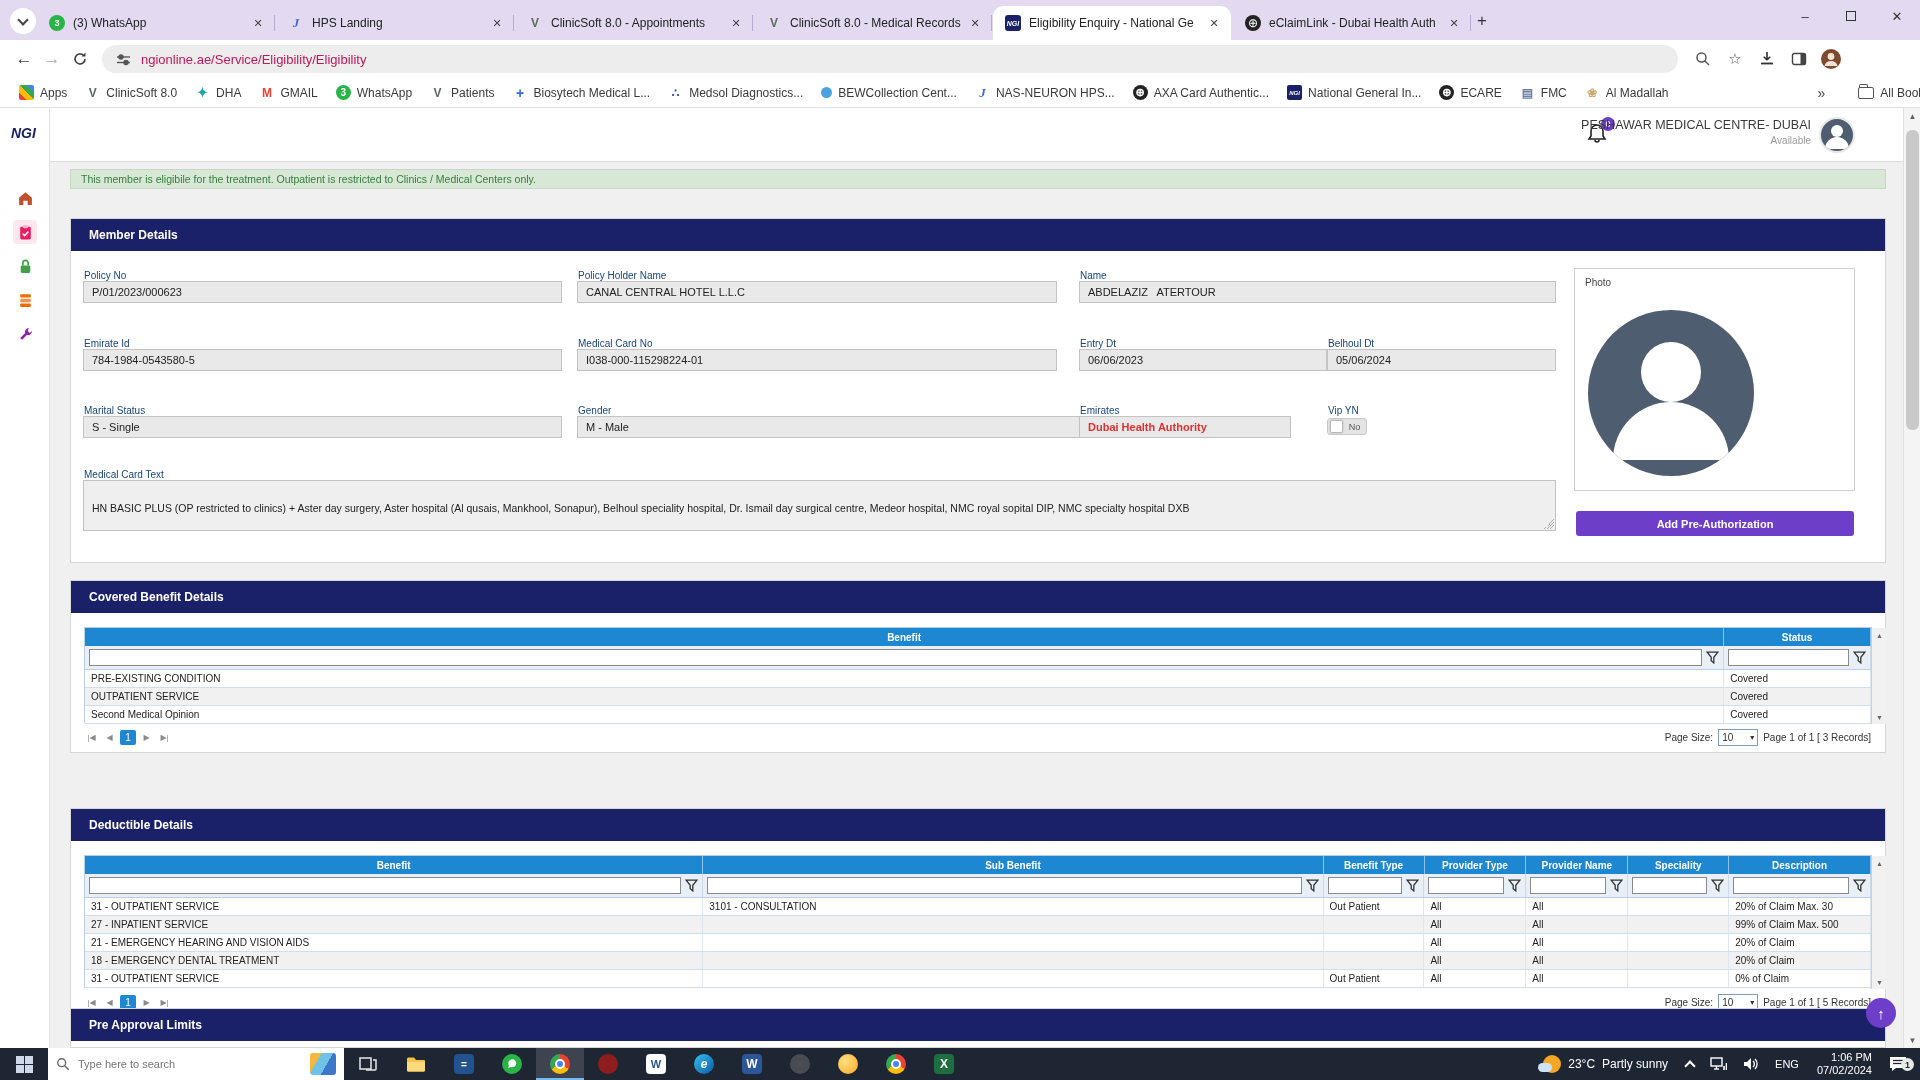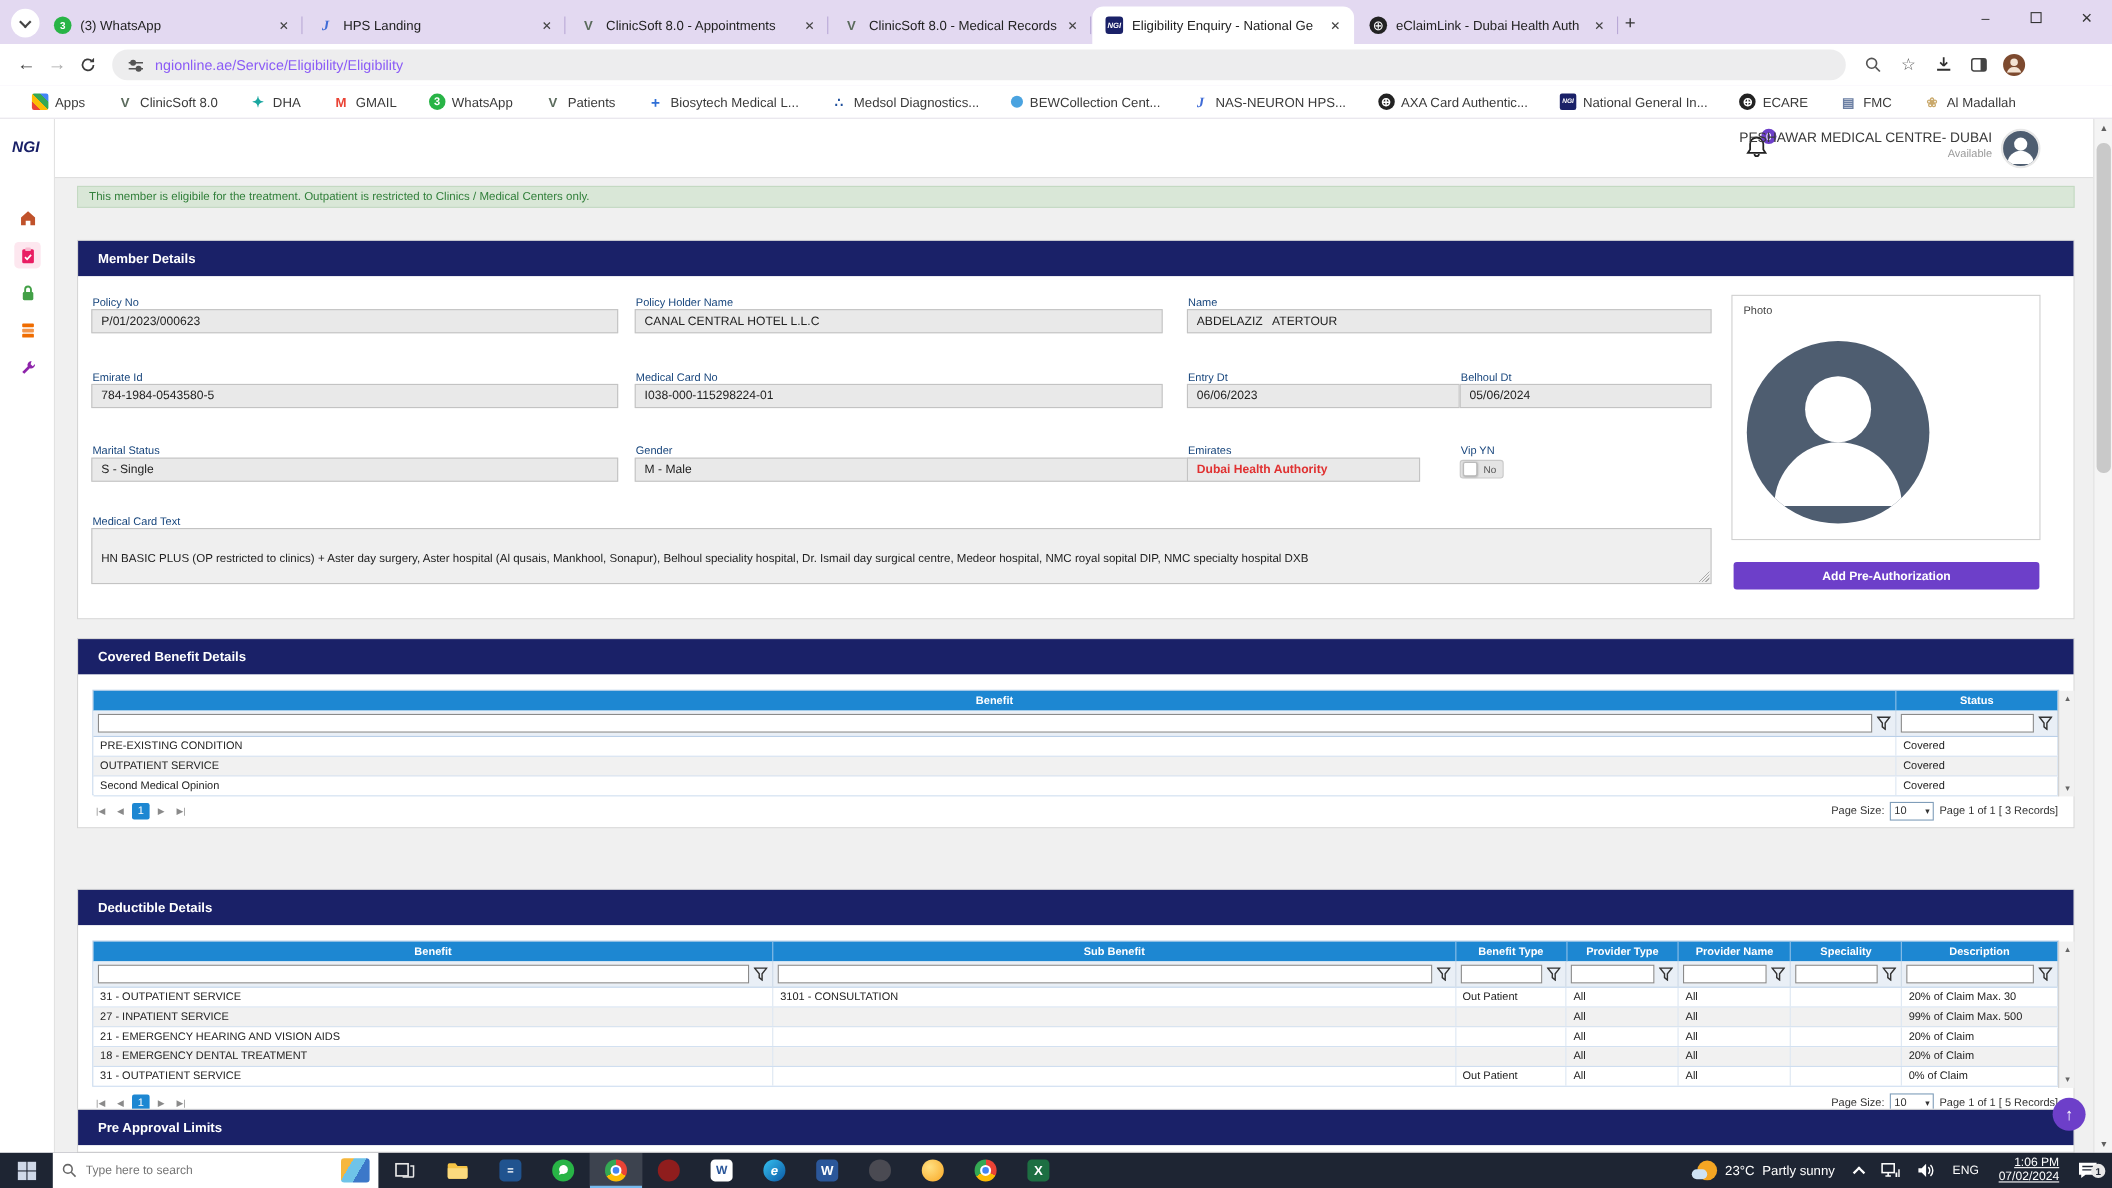--- a/index.html
+++ b/index.html
@@ -24,27 +24,27 @@
   .fav.globe { background:#222; }
   .fav.globe::before { content:"\2295"; color:#fff; font-size:12px; font-weight:normal; }
   #new-tab { position:absolute; left:1470px; top:9px; width:24px; height:24px; display:flex; align-items:center; justify-content:center; font-size:17px; color:#333; }
   .wctl { position:absolute; top:0; width:46px; height:32px; display:flex; align-items:center; justify-content:center; color:#333; font-size:13px; }
 
   
   #toolbar { position:absolute; top:40px; left:0; width:1920px; height:38px; background:#fff; display:flex; align-items:center; }
   .navbtn { width:28px; height:28px; display:flex; align-items:center; justify-content:center; font-size:17px; color:#3c3c3c; }
   .navbtn.dis { color:#aaa; }
   #urlbar { height:28px; width:1576px; margin-left:8px; background:#ededee; border-radius:14px; display:flex; align-items:center; padding:0 14px; }
-  #urlbar .url { font-size:13px; color:#8b5cf6; margin-left:10px; }
+  #urlbar .url { font-size:13px; color:#be185d; margin-left:10px; }
   .tico { width:22px; height:22px; display:flex; align-items:center; justify-content:center; }
   #toolbar-right { display:flex; align-items:center; gap:10px; margin-left:14px; }
   .star { font-size:15px; color:#555; }
 
   
-  #bookmarks { position:absolute; top:78px; left:0; width:1920px; height:30px; background:#fff; display:flex; align-items:center; padding-left:20px; font-size:12px; color:#3a3a3a; border-bottom:1px solid #e4e0ea;gap:11px; }
+  #bookmarks { position:absolute; top:78px; left:0; width:1920px; height:30px; background:#fff; display:flex; align-items:center; padding-left:10px; font-size:12px; color:#3a3a3a; border-bottom:1px solid #e4e0ea; }
   .bm { display:flex; align-items:center; gap:6px; padding:0 9px; height:22px; white-space:nowrap; }
   .bmi { width:15px; height:15px; flex:none; display:flex; align-items:center; justify-content:center; font-size:10px; font-weight:bold; border-radius:3px; color:#fff; }
   .bmi.grid { background:linear-gradient(45deg,#ea4335 25%,#fbbc05 25% 50%,#34a853 50% 75%,#4285f4 75%); border-radius:2px; }
   .bmi.v { color:#5b6b5d; font-size:12px; }
   .bmi.dha { color:#1aa7a0; font-size:13px; }
   .bmi.gm { color:#ea4335; font-size:12px; }
   .bmi.wa { background:#28b446; border-radius:50%; }
   .bmi.plus { color:#2f6fd6; font-size:14px; }
   .bmi.dots { color:#1f4f9c; font-size:12px; }
   .bmi.drop { background:#4aa3e0; border-radius:50%; width:11px; height:11px; }
@@ -142,21 +142,21 @@
   .chrome { width:20px; height:20px; border-radius:50%; background:conic-gradient(#ea4335 0 33%, #fbbc05 33% 66%, #34a853 66% 100%); position:relative; }
   .chrome::after { content:""; position:absolute; left:5px; top:5px; width:10px; height:10px; border-radius:50%; background:#4285f4; border:2px solid #fff; box-sizing:border-box; }
   #tray { margin-left:auto; display:flex; align-items:center; height:32px; color:#fff; }
   #weather { display:flex; align-items:center; gap:7px; padding:0 10px; }
   #sun { width:18px; height:18px; border-radius:50%; background:#f5a623; position:relative; }
   #sun::after { content:""; position:absolute; left:-5px; top:8px; width:14px; height:9px; border-radius:6px; background:#cfe3f5; }
   #weather .wt { font-size:12px; }
   .trayico { padding:0 8px; display:flex; align-items:center; height:32px; }
   .chev-up { width:8px; height:8px; border-right:2px solid #fff; border-top:2px solid #fff; transform:rotate(-45deg); margin-top:4px; }
   #lang { font-size:11px; padding:0 8px; }
-  #clock { text-align:right; font-size:11px; line-height:13px; padding:0 10px;text-decoration:underline; }
+  #clock { text-align:right; font-size:11px; line-height:13px; padding:0 10px; }
   #action { position:relative; padding:0 12px 0 6px; }
   #action .badge { position:absolute; right:6px; bottom:2px; width:13px; height:13px; border-radius:50%; background:#e8e8e8; color:#1e2533; font-size:9px; display:flex; align-items:center; justify-content:center; font-weight:bold; }
   svg { display:block; }
 </style>
 </head>
 <body>
 
 <div id="screen">
 
   <div id="tabstrip">

